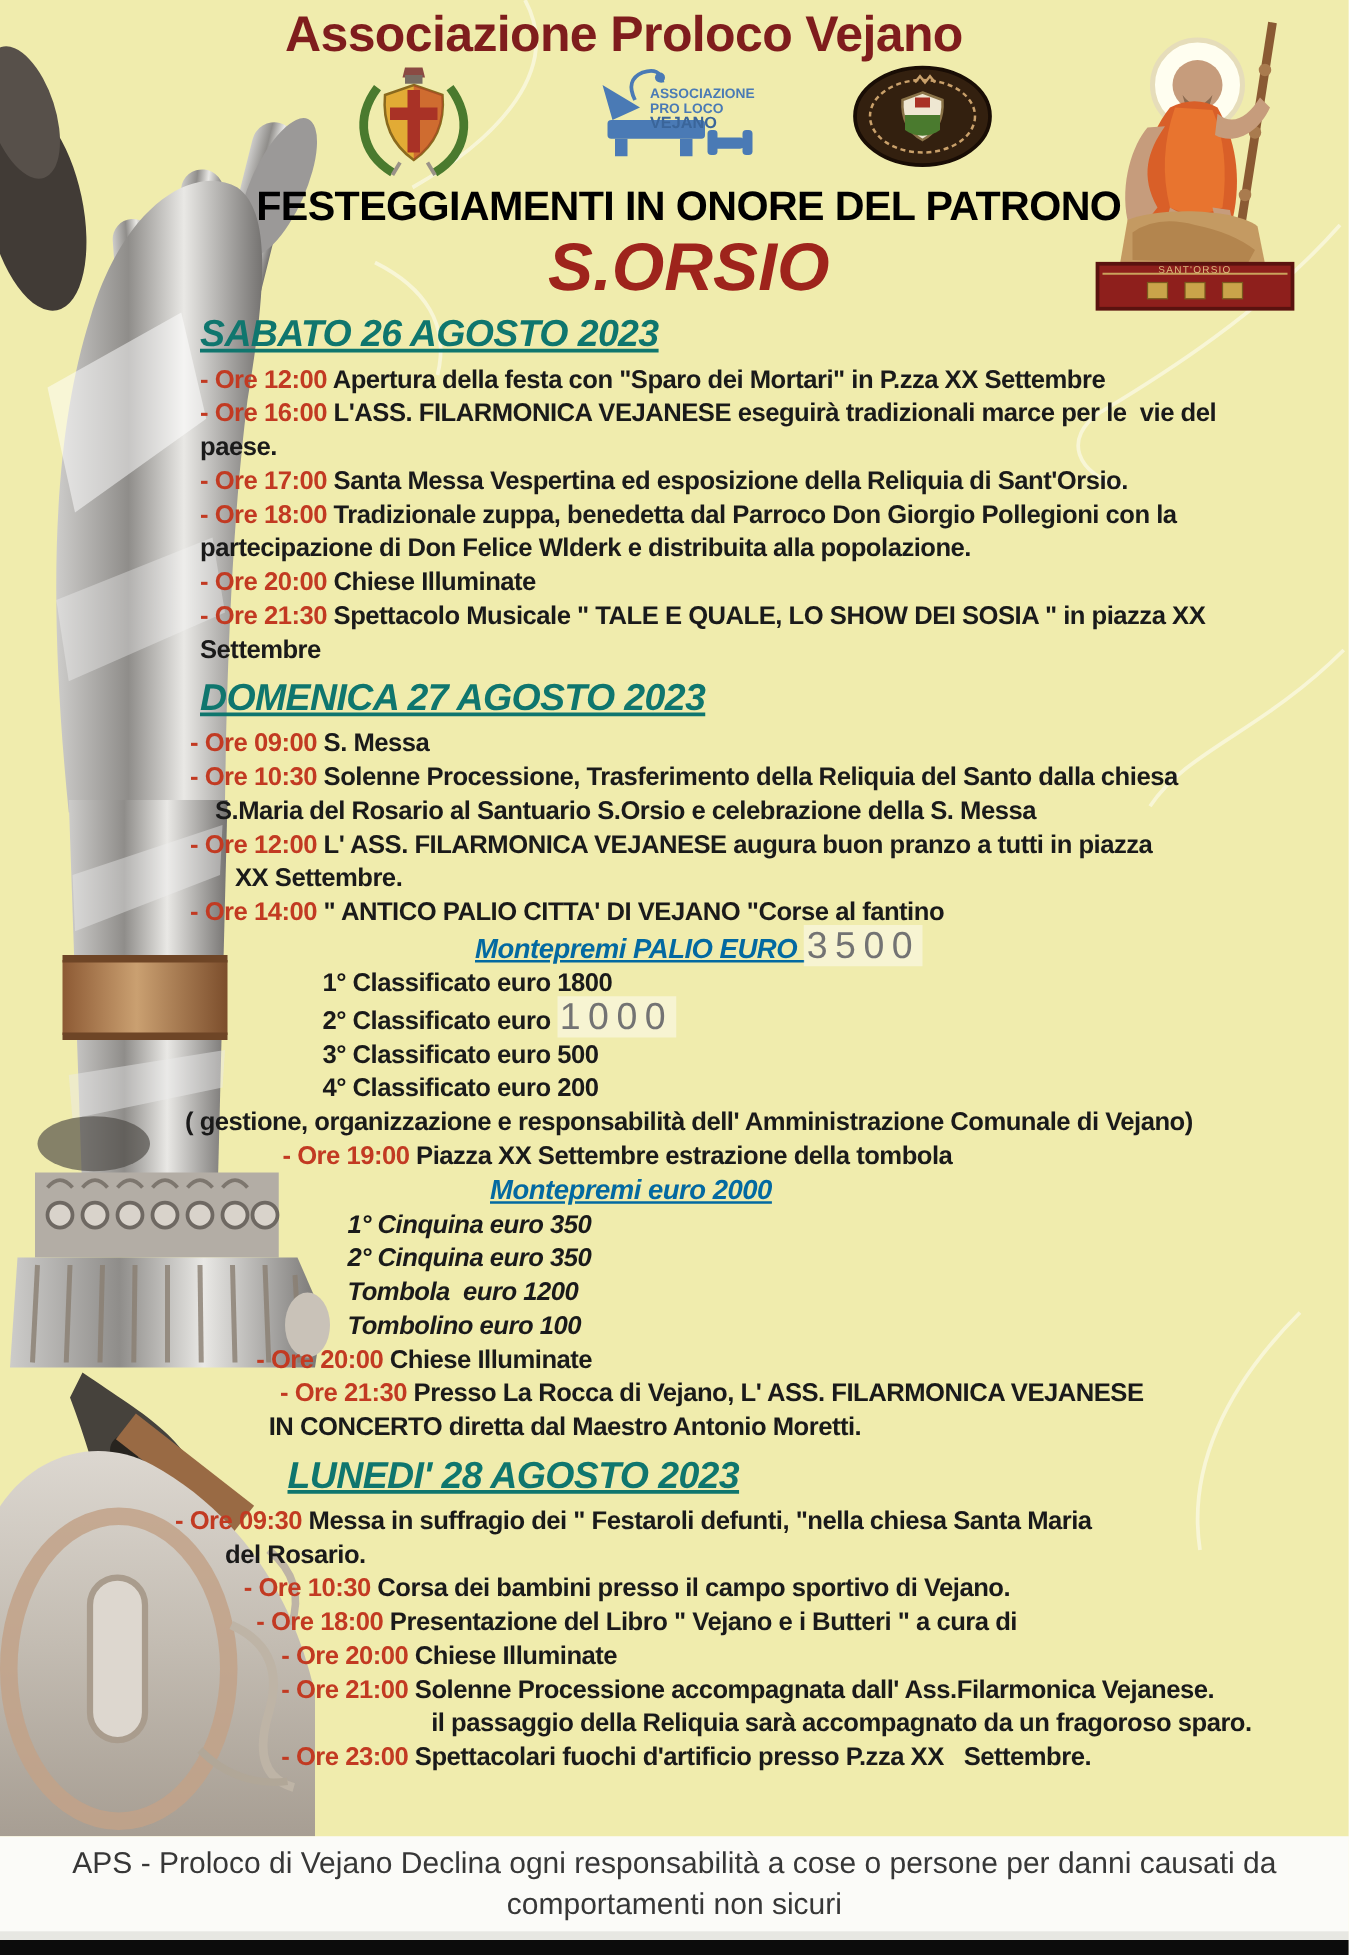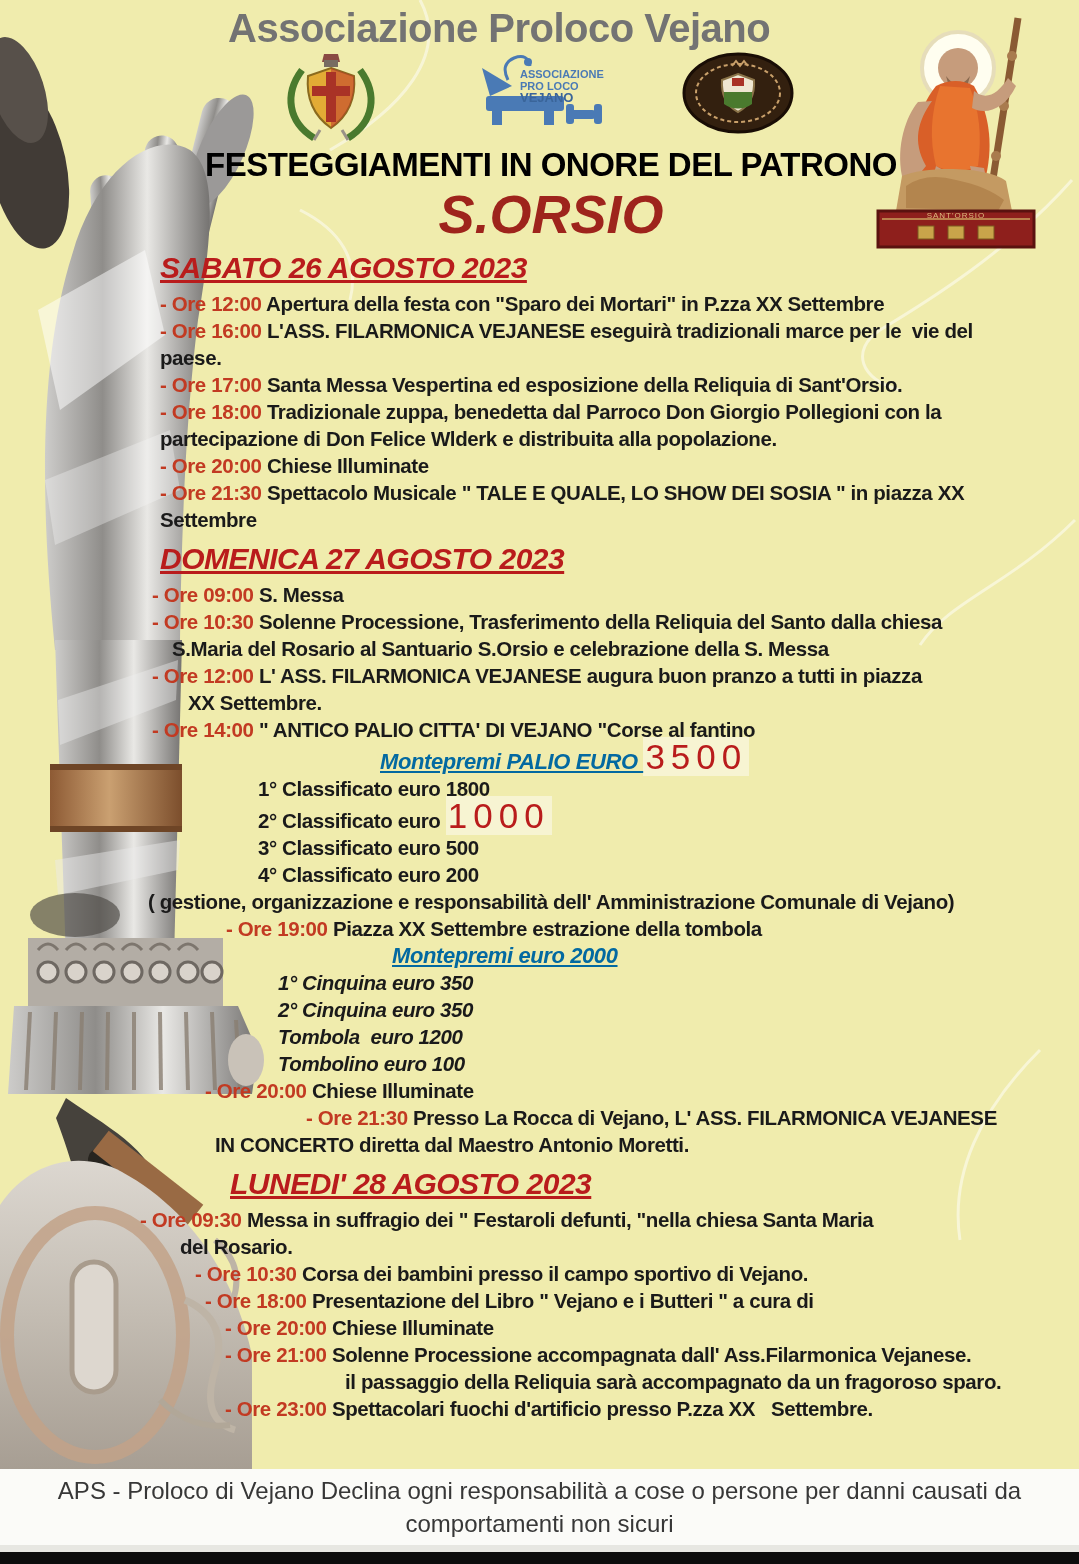--- a/index.html
+++ b/index.html
@@ -19,21 +19,21 @@
   
   .crease-svg{position:absolute;left:0;top:0;z-index:2;pointer-events:none;}
   
   .statue-svg{position:absolute;left:866px;top:16px;z-index:3;}
 
   .content{position:relative;margin-left:160px;z-index:5;}
 
   h1.main-title{
     margin:4px 0 0 68px;
     font-size:40px;line-height:48px;
-    font-weight:700;color:#737373;
+    font-weight:700;color:#7f1d1d;
     letter-spacing:-0.5px;
   }
   .logo-strip{position:relative;height:92px;}
   .logo{position:absolute;top:0;}
   .logo-crest{left:120px;}
   .logo-proloco{left:318px;}
   .logo-seal{left:522px;}
 
   .fest-title{
     width:730px;margin:2px 0 0 26px;
@@ -47,38 +47,38 @@
     text-align:center;
     font-size:54px;line-height:56px;
     font-weight:700;font-style:italic;color:#9e241c;
   }
 
   .day{margin:0;}
   .day-heading{
     margin:8px 0 5px 0;
     font-size:30px;line-height:35px;
     font-weight:700;font-style:italic;
-    color:#b91c1c;text-decoration:underline;
+    color:#0f766e;text-decoration:underline;
     letter-spacing:-0.5px;
   }
   .line{
     font-size:20.5px;line-height:27px;
     font-weight:700;color:#1a1a1a;
     letter-spacing:-0.4px;
     white-space:pre;
   }
   .line .tm{color:#c23a22;}
   .line .tx{color:#1a1a1a;}
   .line .mp{
     color:#0369a1;font-style:italic;
     text-decoration:underline;font-size:22px;
   }
   .line .or{
-    color:#b91c1c;font-weight:400;
-    font-size:35px;letter-spacing:6px;
+    color:#737373;font-weight:400;
+    font-size:30px;letter-spacing:6px;
     background:rgba(255,255,255,0.45);
     padding:0 2px;
   }
   .line.it{font-style:italic;}
 
   .footer-white{
     width:1079px;height:71px;
     background:#fbfbf8;
     text-align:center;
     padding-top:5px;box-sizing:content-box;
@@ -295,21 +295,21 @@
           <div class="line" style="margin-left: 98px;"><span class="tx">3° Classificato euro 500</span></div>
           <div class="line" style="margin-left: 98px;"><span class="tx">4° Classificato euro 200</span></div>
           <div class="line" style="margin-left: -12px;"><span class="tx">( gestione, organizzazione e responsabilità dell' Amministrazione Comunale di Vejano)</span></div>
           <div class="line" style="margin-left: 66px;"><span class="tm">- Ore 19:00 </span><span class="tx">Piazza XX Settembre estrazione della tombola</span></div>
           <div class="line" style="margin-left: 232px;"><span class="mp">Montepremi euro 2000</span></div>
           <div class="line it" style="margin-left: 118px;"><span class="tx">1° Cinquina euro 350</span></div>
           <div class="line it" style="margin-left: 118px;"><span class="tx">2° Cinquina euro 350</span></div>
           <div class="line it" style="margin-left: 118px;"><span class="tx">Tombola  euro 1200</span></div>
           <div class="line it" style="margin-left: 118px;"><span class="tx">Tombolino euro 100</span></div>
           <div class="line" style="margin-left: 45px;"><span class="tm">- Ore 20:00 </span><span class="tx">Chiese Illuminate</span></div>
-          <div class="line" style="margin-left: 64px; text-align: center;"><span class="tm">- Ore 21:30 </span><span class="tx">Presso La Rocca di Vejano, L' ASS. FILARMONICA VEJANESE</span></div>
+          <div class="line" style="margin-left: 64px;"><span class="tm">- Ore 21:30 </span><span class="tx">Presso La Rocca di Vejano, L' ASS. FILARMONICA VEJANESE</span></div>
           <div class="line" style="margin-left: 55px;"><span class="tx">IN CONCERTO diretta dal Maestro Antonio Moretti.</span></div>
         </section>
         <section class="day">
           <h2 class="day-heading" style="margin-left: 70px;">LUNEDI' 28 AGOSTO 2023</h2>
           <div class="line" style="margin-left: -20px;"><span class="tm">- Ore 09:30 </span><span class="tx">Messa in suffragio dei " Festaroli defunti, "nella chiesa Santa Maria</span></div>
           <div class="line" style="margin-left: 20px;"><span class="tx">del Rosario.</span></div>
           <div class="line" style="margin-left: 35px;"><span class="tm">- Ore 10:30 </span><span class="tx">Corsa dei bambini presso il campo sportivo di Vejano.</span></div>
           <div class="line" style="margin-left: 45px;"><span class="tm">- Ore 18:00 </span><span class="tx">Presentazione del Libro " Vejano e i Butteri " a cura di</span></div>
           <div class="line" style="margin-left: 65px;"><span class="tm">- Ore 20:00 </span><span class="tx">Chiese Illuminate</span></div>
           <div class="line" style="margin-left: 65px;"><span class="tm">- Ore 21:00 </span><span class="tx">Solenne Processione accompagnata dall' Ass.Filarmonica Vejanese.</span></div>

